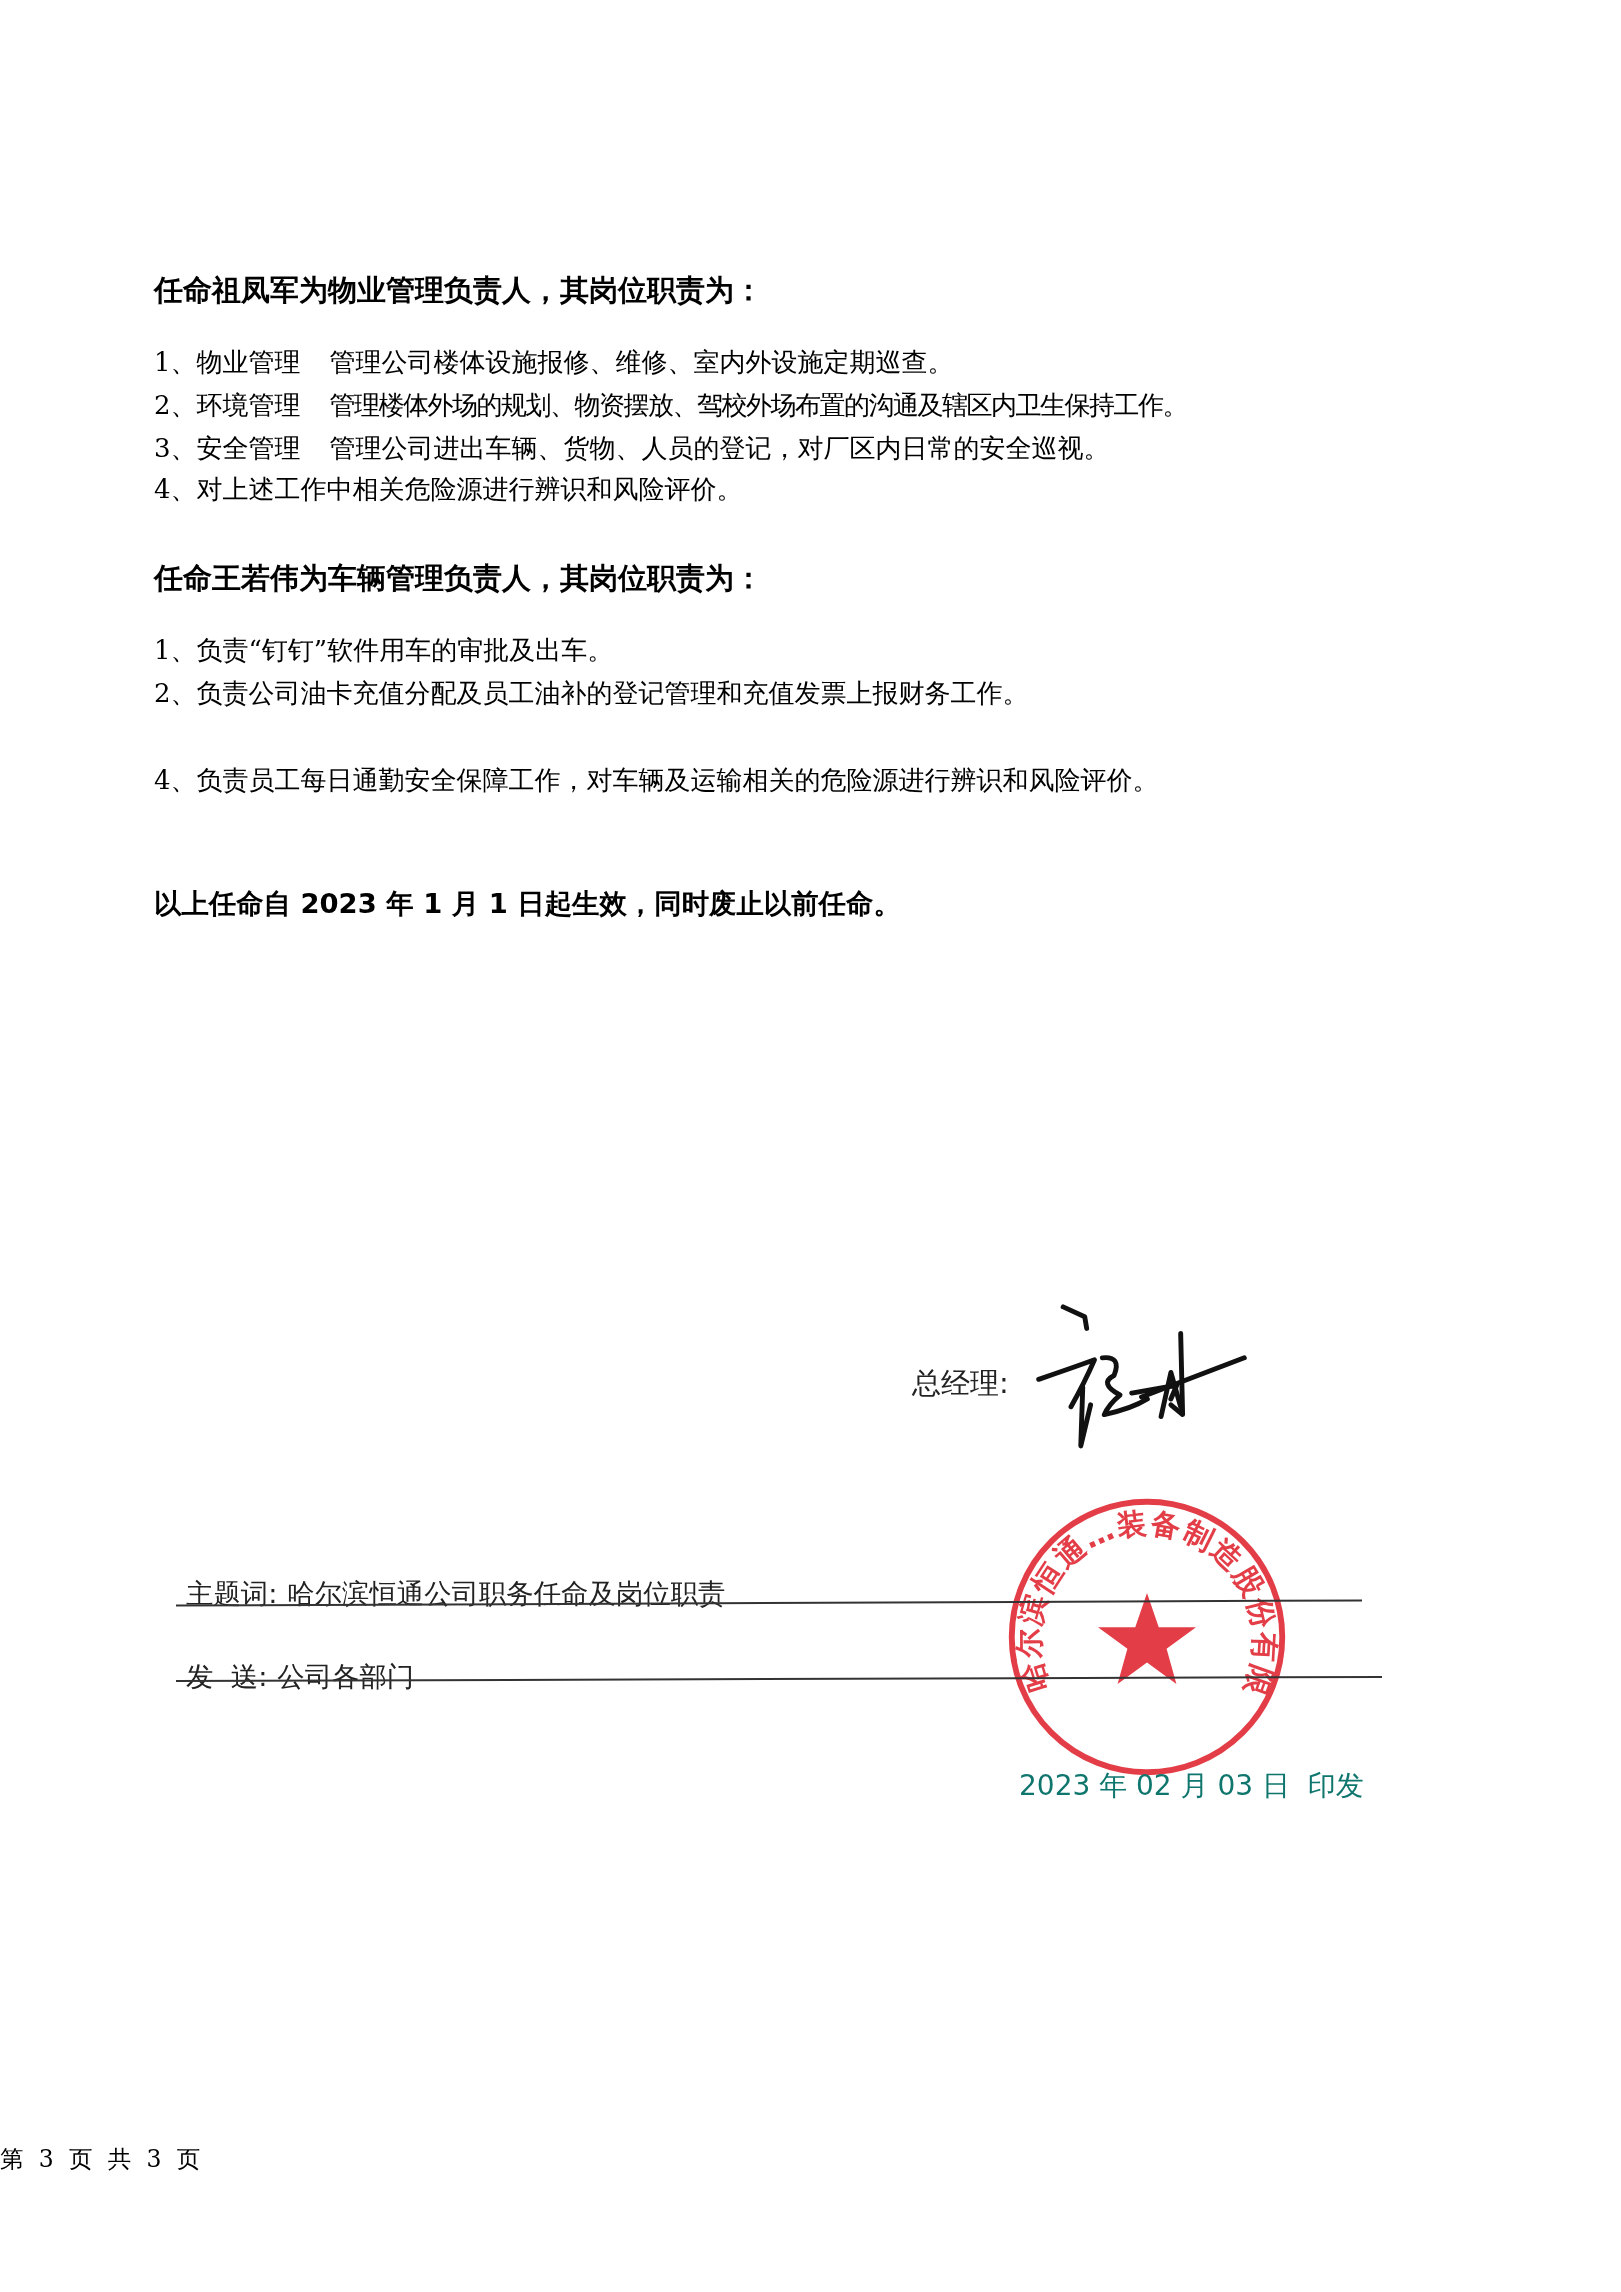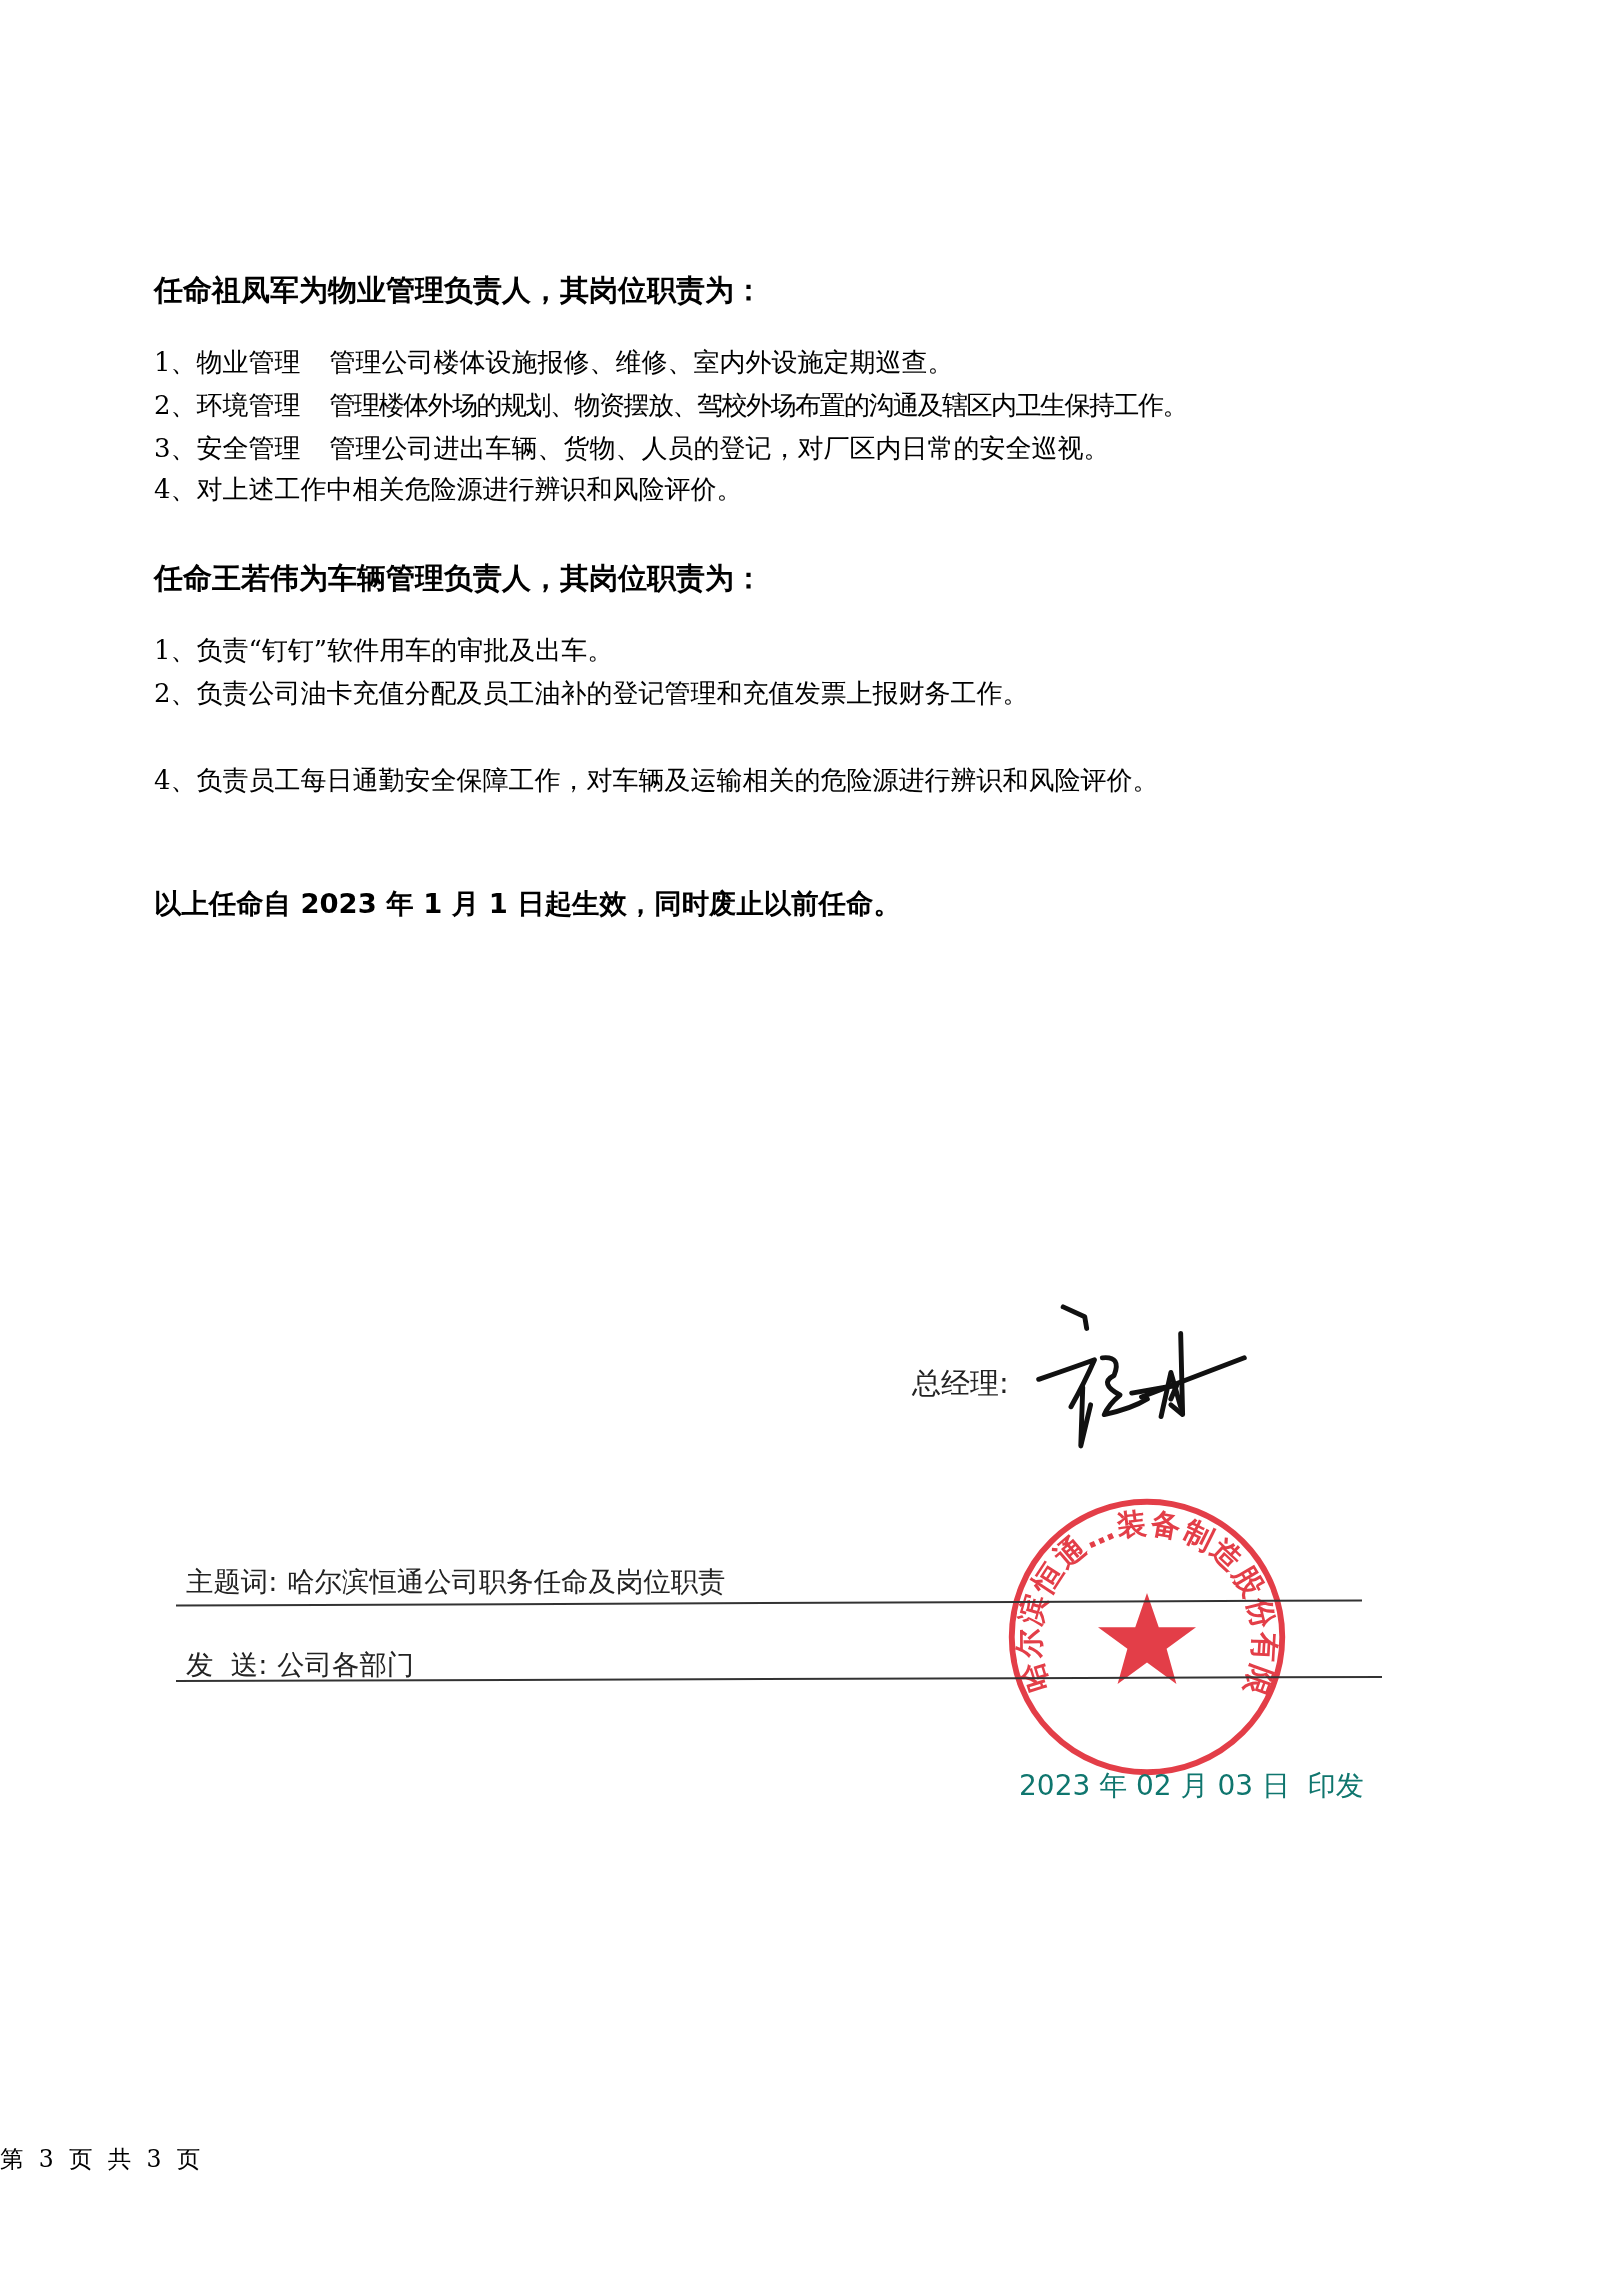--- a/index.html
+++ b/index.html
@@ -16,21 +16,21 @@
       white-space: nowrap; line-height: 43px;
     }
     .item .tab { display: inline-block; width: 29px; }
     .sig-label {
       position: absolute; left: 912px; top: 1364px;
       font-family: "DejaVu Sans", sans-serif; font-size: 29px; white-space: nowrap; color: #222;
     }
     .signature { position: absolute; left: 1024px; top: 1289px; width: 235px; height: 167px; }
     .meta-line {
       position: absolute; font-family: "DejaVu Sans", sans-serif; font-size: 27.4px;
-      white-space: nowrap; color: #222;
+      white-space: nowrap; color: #222; margin-top: 12px;
     }
     .rule { position: absolute; height: 2px; background: #333; }
     .seal { position: absolute; left: 1000px; top: 1490px; width: 294px; height: 294px; }
     .issued {
       position: absolute; left: 1019px; top: 1767px;
       font-family: "DejaVu Sans", sans-serif; font-size: 28px; white-space: nowrap; color: #0f766e;
     }
     .footer {
       position: absolute; left: 0; width: 1621px; top: 2143px; text-align: left;
       font-family: "DejaVu Serif", serif; font-size: 23.5px; word-spacing: 7.8px;

